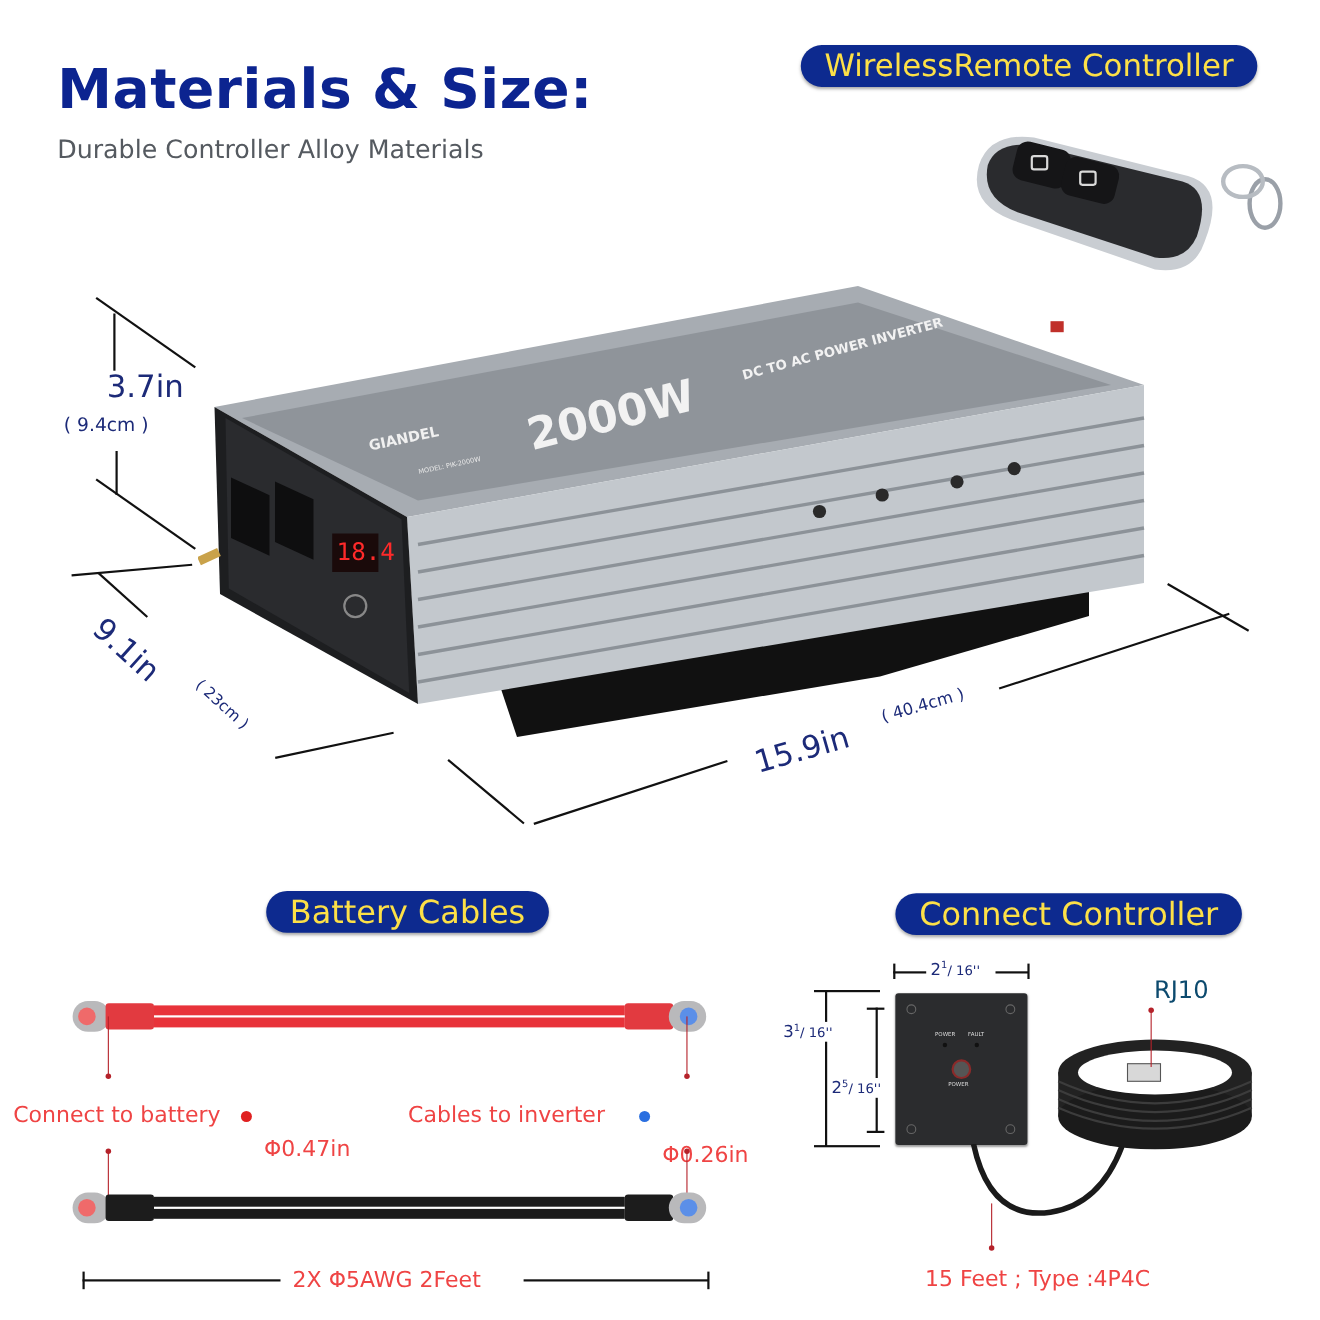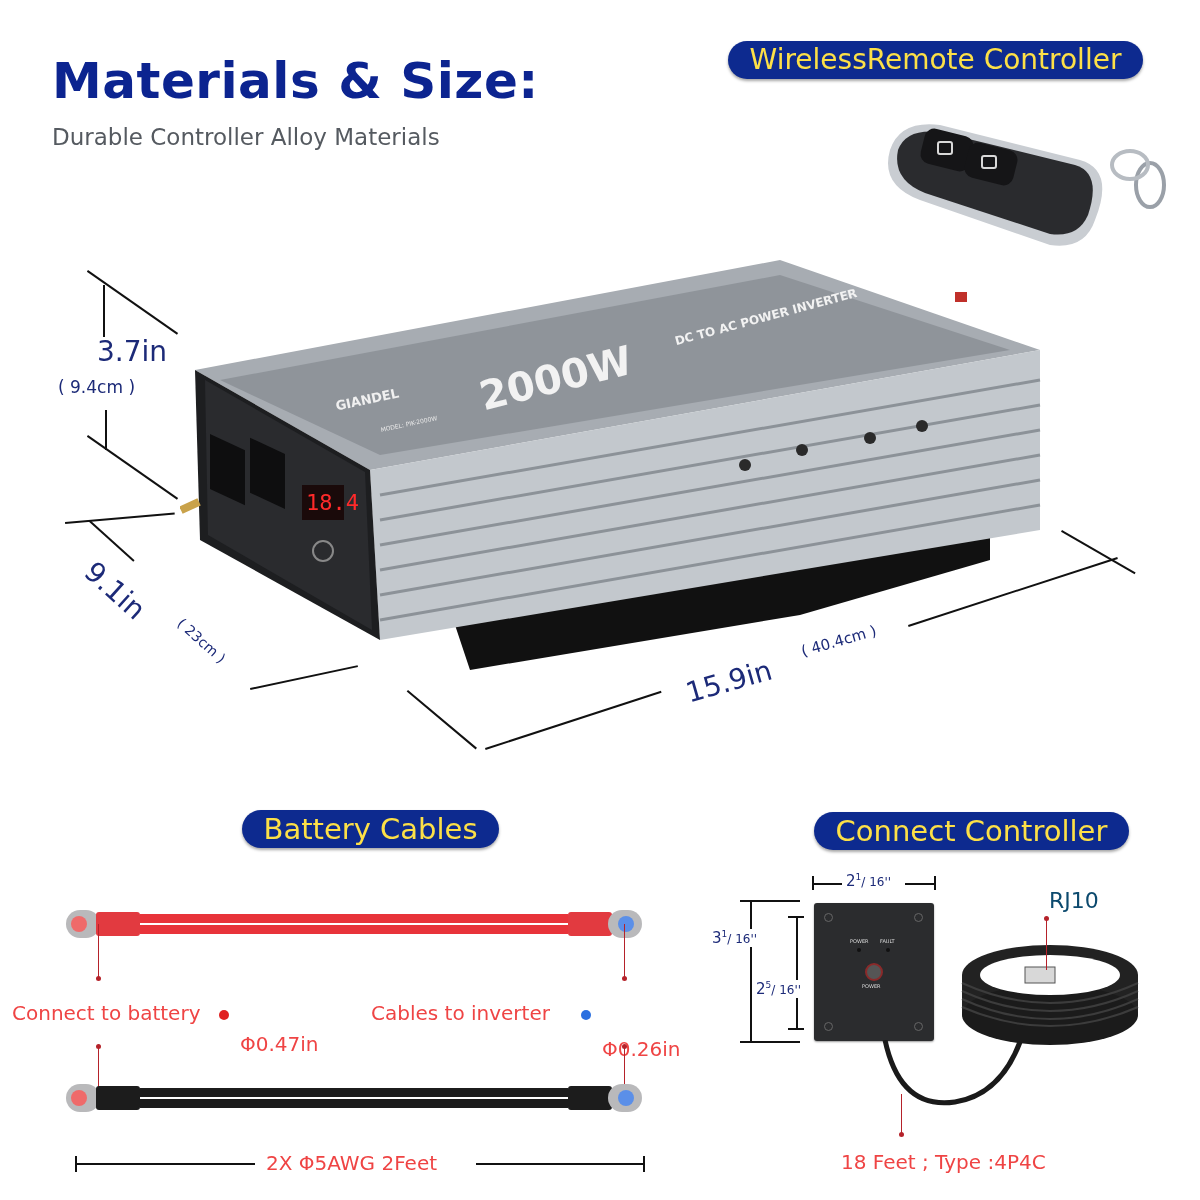--- a/index.html
+++ b/index.html
@@ -204,13 +204,13 @@
 <div class="redline" style="left:1046px;top:918px;height:52px;"></div>
 <div class="reddot" style="left:1044px;top:916px;"></div>
 
 <div class="abs" style="left:880px;top:1040px;width:150px;height:70px;">
   <svg width="150" height="70" viewBox="0 0 150 70">
     <path d="M5,0 Q20,70 75,62 Q120,55 140,2" stroke="#1a1a1a" stroke-width="5" fill="none"></path>
   </svg>
 </div>
 <div class="redline" style="left:901px;top:1094px;height:40px;"></div>
 <div class="reddot" style="left:899px;top:1132px;"></div>
-<div class="abs label" style="left:841px;top:1150px;">18 Feet ; Type :4P4C</div>
+<div class="abs label" style="left:841px;top:1150px;">15 Feet ; Type :4P4C</div>
 
 </body></html>

